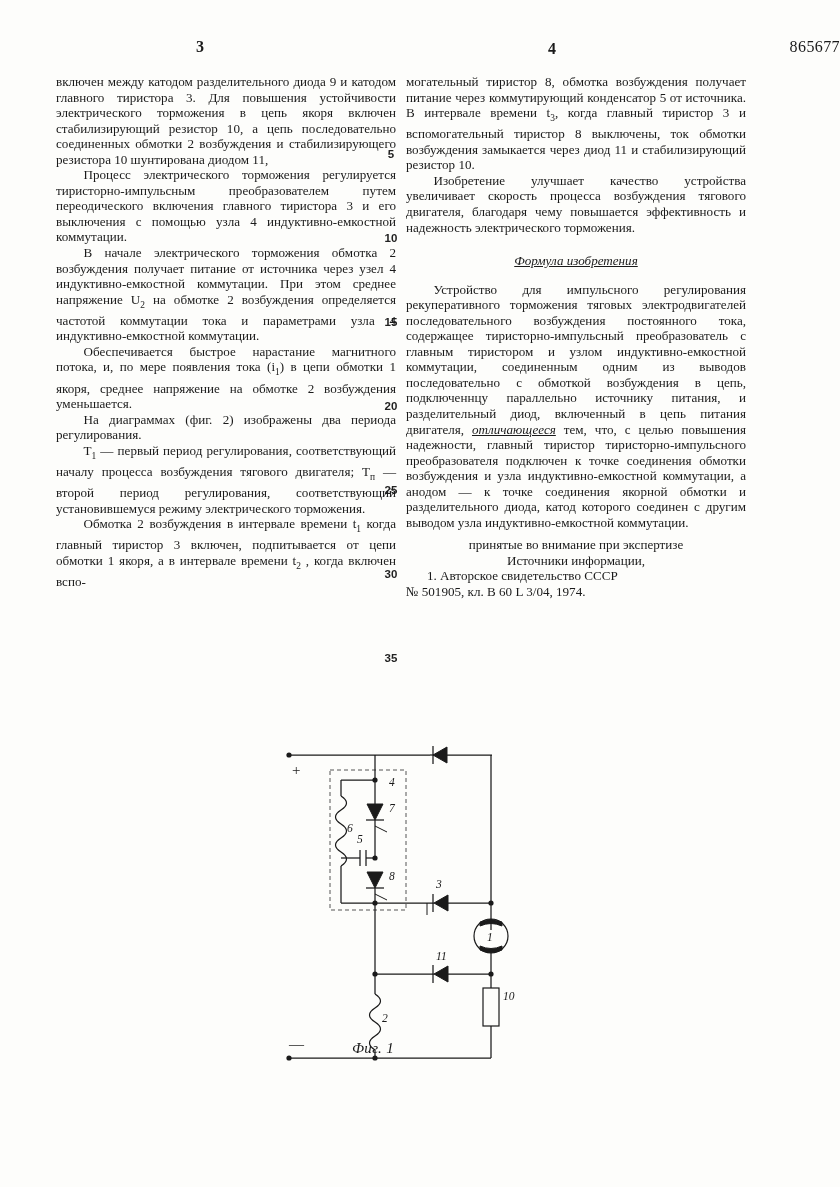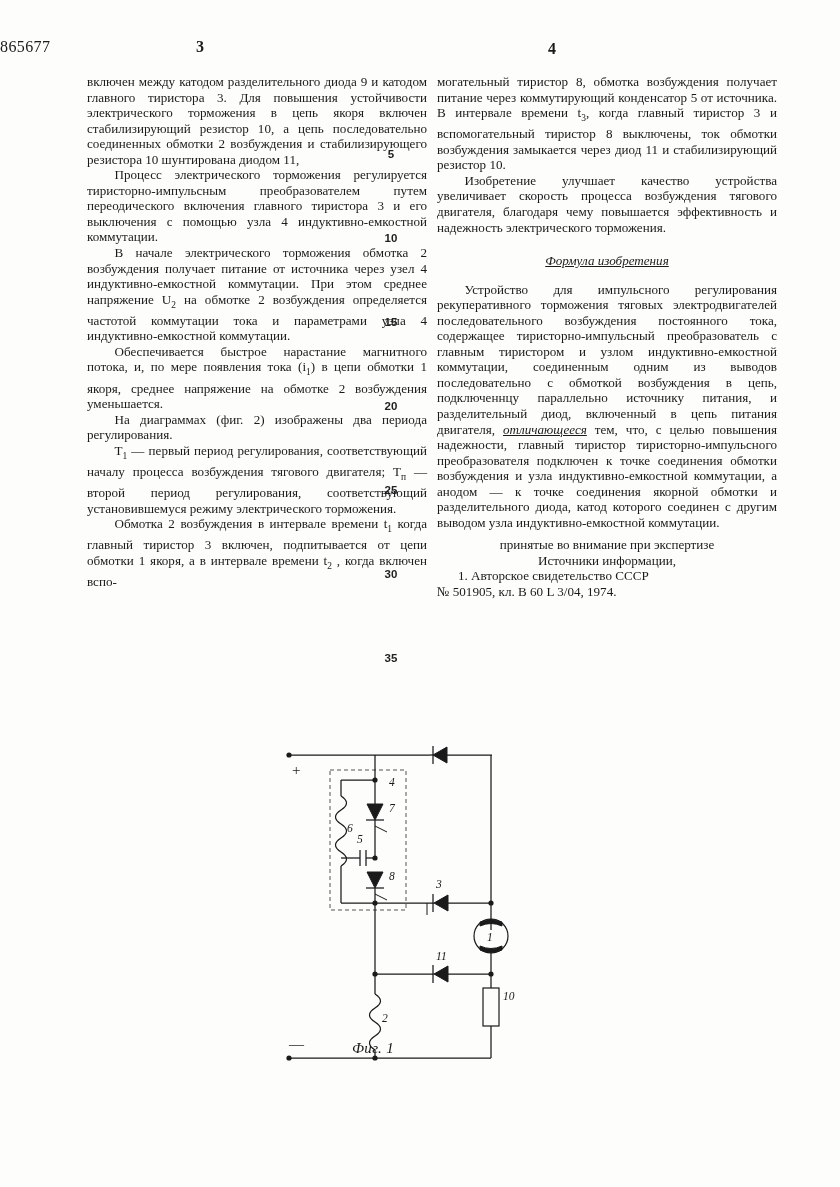--- a/index.html
+++ b/index.html
@@ -35,21 +35,21 @@
     left: 196px;
     top: 0;
     font-size: 16px;
     font-weight: 700;
   }
   .hdr-patno {
     position: absolute;
     left: 0;
     top: 0;
     width: 840px;
-    text-align: left;
+    text-align: right;
     font-size: 16px;
     letter-spacing: .4px;
   }
   .hdr-col-right {
     position: absolute;
     left: 548px;
     top: 2px;
     font-size: 16px;
     font-weight: 700;
   }
@@ -63,21 +63,20 @@
     height: 670px;
   }
   .col {
     position: absolute;
     top: 0;
     width: 340px;
     font-size: 13.1px;
     line-height: 15.55px;
     text-align: justify;
     text-justify: inter-word;
-    margin-left: 31px;
   }
   .col-left  { left: 56px; }
   .col-right { left: 406px; }
 
   .col p {
     margin: 0;
     text-indent: 2.1em;
     hyphens: manual;
   }
   .col p.noind { text-indent: 0; }

